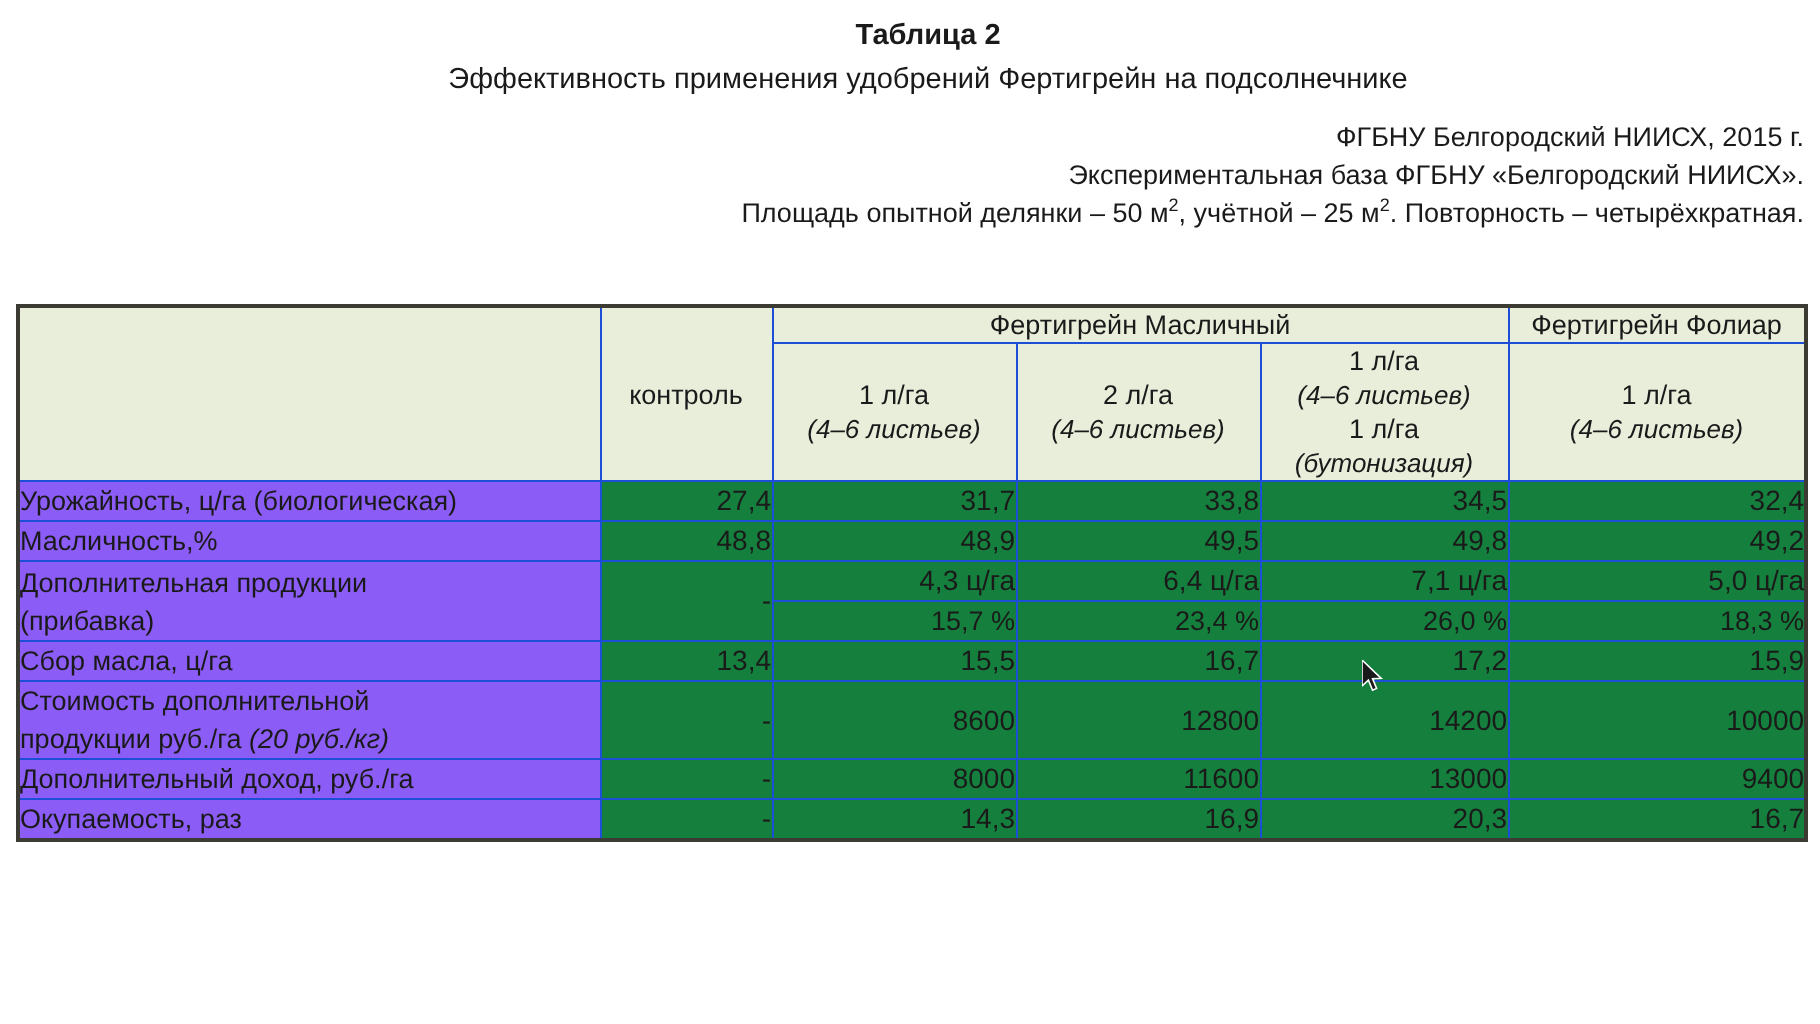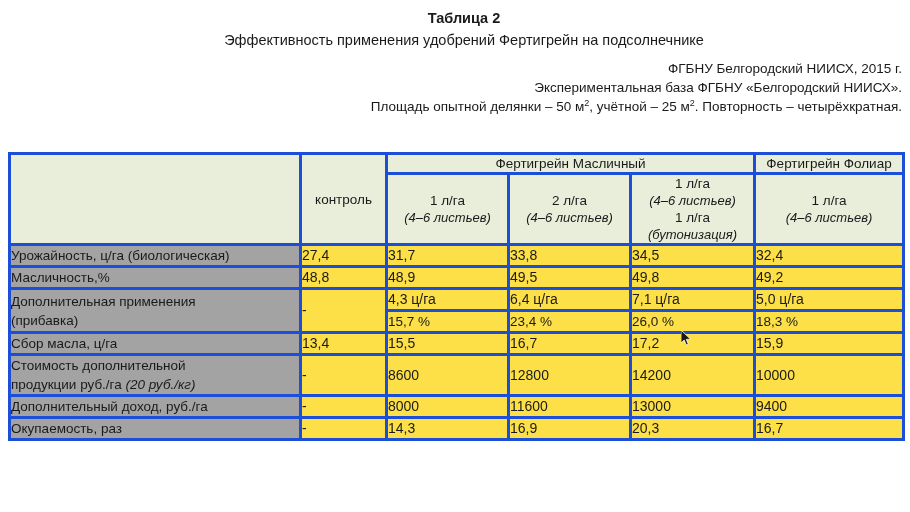--- a/index.html
+++ b/index.html
@@ -71,21 +71,21 @@
     top: 152px;
     width: 894px;
   }
   table.tbl {
     border-collapse: collapse;
     width: 894px;
     table-layout: fixed;
     border: 2px solid #3b3b33;
   }
   table.tbl td, table.tbl th {
-    border: 3px solid #1d4ed8;
+    border: 1px solid #1d4ed8;
     padding: 0;
     font-weight: normal;
     vertical-align: middle;
     margin-left: 32px;
   }
 
   .hcell {
     background: #e9eedb;
     text-align: center;
     font-size: 13.5px;
@@ -96,32 +96,32 @@
   .hcell .sub-i {
     font-weight: normal;
     font-style: italic;
     font-size: 13px;
   }
   .hcell-blank {
     background: #e9eedb;
   }
 
   .rowlabel {
-    background: #a3a3a3;
+    background: #8b5cf6;
     text-align: left;
     font-size: 13.5px;
     line-height: 19px;
     padding: 3px 6px 3px 7px;
   }
   .rowlabel i {
     font-style: italic;
   }
   .val {
-    background: #fde047;
-    text-align: left;
+    background: #15803d;
+    text-align: right;
     font-size: 14px;
     line-height: 19px;
     padding: 3px 2px;
   }
   .val.italic {
     font-size: 13.5px;
   }
   .val.dash {
     font-size: 14px;
   }
@@ -205,21 +205,21 @@
           <td class="rowlabel">Масличность,%</td>
           <td class="val">48,8</td>
           <td class="val">48,9</td>
           <td class="val">49,5</td>
           <td class="val">49,8</td>
           <td class="val">49,2</td>
         </tr>
 
         <tr>
           <td class="rowlabel" rowspan="2">
-            <div>Дополнительная применения</div>
+            <div>Дополнительная продукции</div>
             <div>(прибавка)</div>
           </td>
           <td class="val dash" rowspan="2">-</td>
           <td class="val">4,3 ц/га</td>
           <td class="val">6,4 ц/га</td>
           <td class="val">7,1 ц/га</td>
           <td class="val">5,0 ц/га</td>
         </tr>
         <tr>
           <td class="val italic">15,7 %</td>

